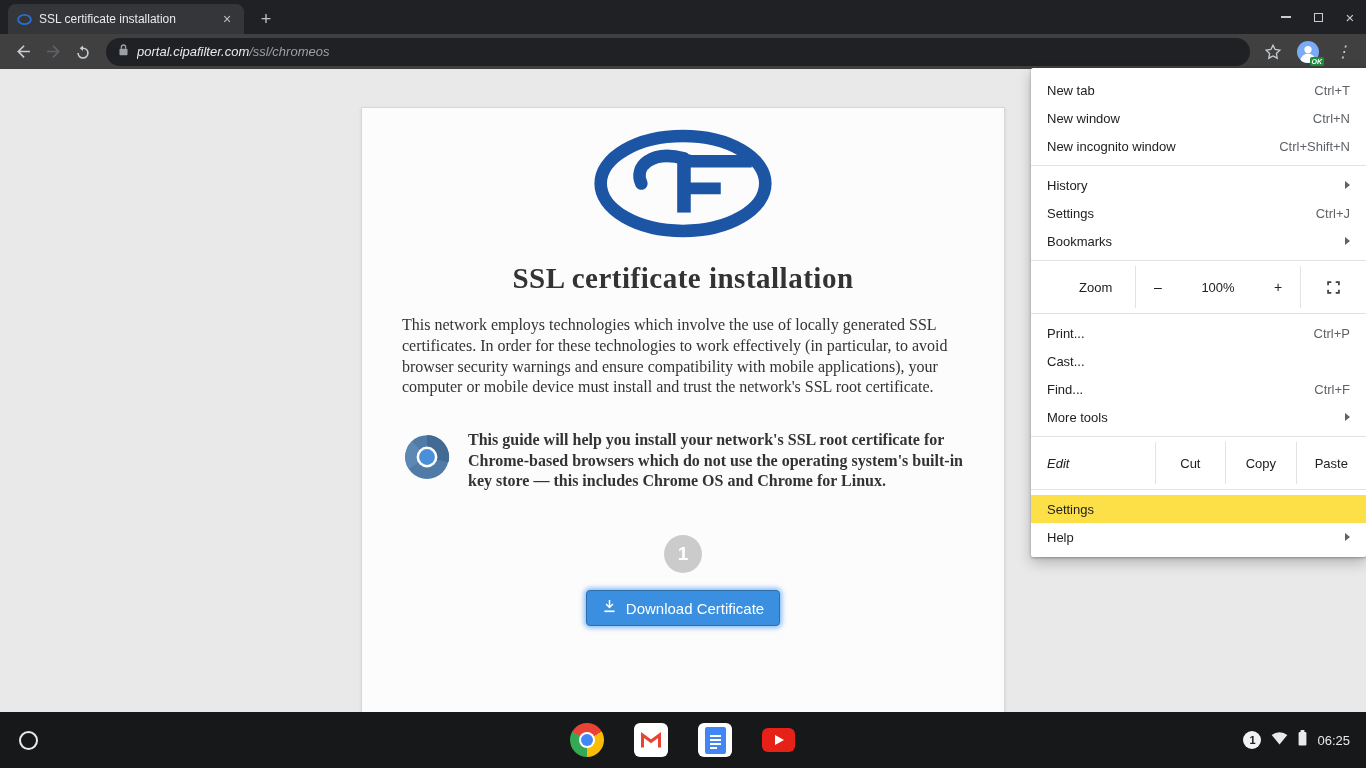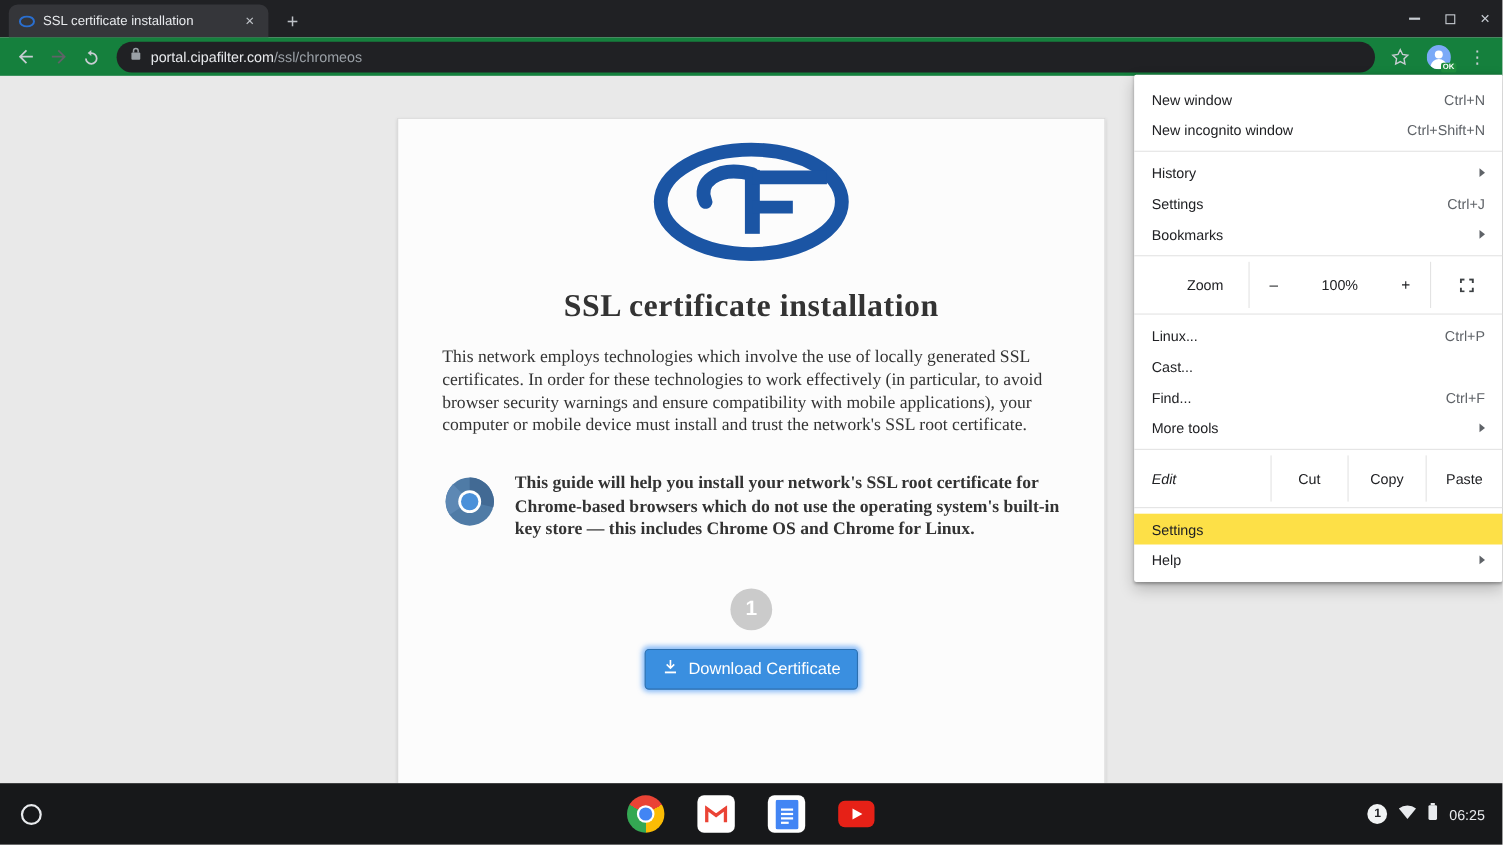--- a/index.html
+++ b/index.html
@@ -18,22 +18,22 @@
                color:#bdc1c6; font-size:14px; border-radius:50%; cursor:pointer; }
   .newtab-btn { width:28px; height:28px; margin:0 0 1px 8px; display:flex; align-items:center; justify-content:center;
                 color:#bdc1c6; font-size:18px; cursor:pointer; }
   .win-controls { position:absolute; right:0; top:0; height:34px; display:flex; align-items:center; }
   .win-btn { width:32px; height:34px; display:flex; align-items:center; justify-content:center; color:#c8cdd3; cursor:pointer; }
   .win-min-glyph { width:10px; height:2px; background:#c8cdd3; }
   .win-restore-glyph { width:9px; height:9px; border:1.5px solid #c8cdd3; }
   .win-close-glyph { font-size:15px; line-height:1; }
 
   
-  .toolbar { position:absolute; top:34px; left:0; right:0; height:35px; background:#15803d;
-             display:flex; align-items:center; padding:0 8px; }
+  .toolbar { position:absolute; top:34px; left:0; right:0; height:35px; background:#404040;
+             display:flex; align-items:center; padding:0 8px;font-style:italic; }
   .nav-btn { width:30px; height:30px; display:flex; align-items:center; justify-content:center;
              border-radius:50%; cursor:pointer; flex:0 0 auto; }
   .omnibox { flex:1; height:28px; margin:0 8px; background:#202124; border-radius:14px;
              display:flex; align-items:center; padding:0 12px; min-width:0; }
   .url { font-size:13px; margin-left:8px; white-space:nowrap; overflow:hidden; }
   .url-host { color:#e8eaed; }
   .url-path { color:#9aa0a6; }
   .avatar-wrap { position:relative; width:22px; height:22px; margin:0 9px; flex:0 0 auto; cursor:pointer; }
   .avatar-badge { position:absolute; right:-5px; bottom:-3px; background:#1e8e3e; color:#fff;
                   font-size:7px; font-weight:bold; padding:1px 2px; border-radius:2px; line-height:1; }
@@ -223,20 +223,24 @@
           </span>
           <span>Download Certificate</span>
         </button>
       </div>
 
     </div>
   </div>
 
   <div class="menu">
     <div class="m-item">
+      <span>New tab</span>
+      <span class="m-shortcut">Ctrl+T</span>
+    </div>
+    <div class="m-item">
       <span>New window</span>
       <span class="m-shortcut">Ctrl+N</span>
     </div>
     <div class="m-item">
       <span>New incognito window</span>
       <span class="m-shortcut">Ctrl+Shift+N</span>
     </div>
     <div class="m-sep"></div>
     <div class="m-item">
       <span>History</span>
@@ -259,21 +263,21 @@
         <span class="zoom-btn">+</span>
       </div>
       <div class="zoom-fs">
         <svg width="13" height="13" viewBox="0 0 12 12" fill="none" stroke="#3c4043" stroke-width="1.6">
             <path d="M1 4V1h3M8 1h3v3M11 8v3H8M4 11H1V8"></path>
           </svg>
       </div>
     </div>
     <div class="m-sep"></div>
     <div class="m-item">
-      <span>Linux...</span>
+      <span>Print...</span>
       <span class="m-shortcut">Ctrl+P</span>
     </div>
     <div class="m-item">
       <span>Cast...</span>
     </div>
     <div class="m-item">
       <span>Find...</span>
       <span class="m-shortcut">Ctrl+F</span>
     </div>
     <div class="m-item">

